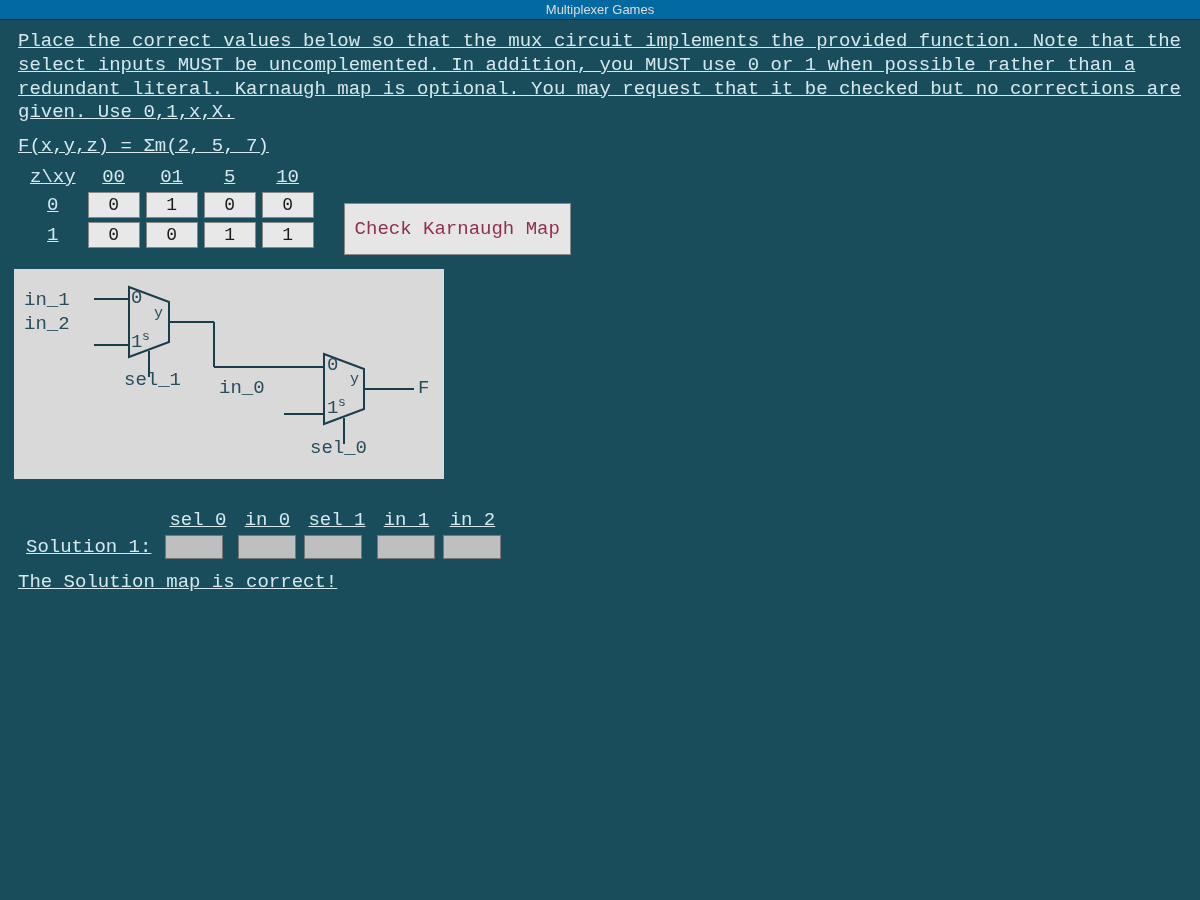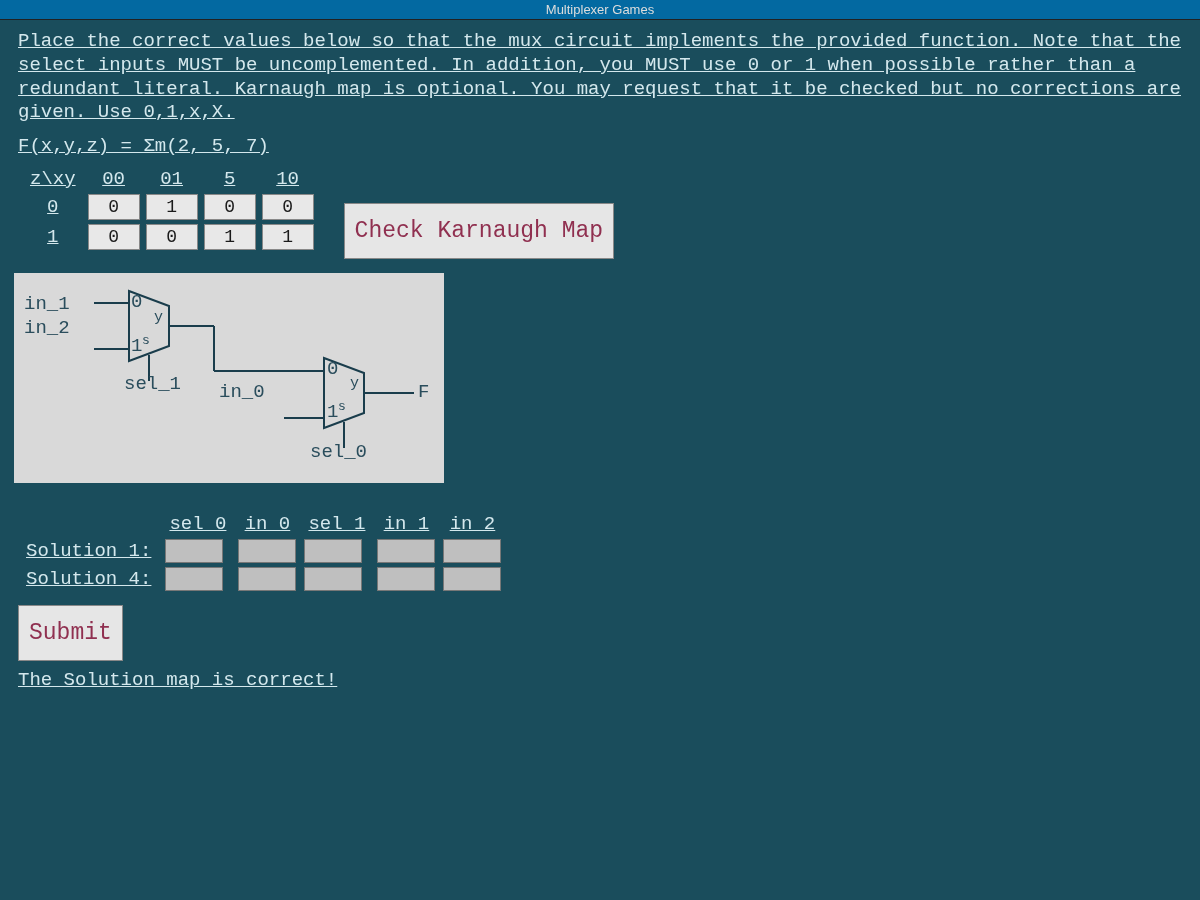--- a/index.html
+++ b/index.html
@@ -65,21 +65,21 @@
       color: #1a1a1a;
       padding: 0;
     }
     .check-btn-wrap {
       align-self: center;
       margin-top: 44px;
       margin-left: 8px;
     }
     button {
       font-family: inherit;
-      font-size: 23px;
+      font-size: 19px;
       background: #e6e6e6;
       color: #903050;
       border: 1px solid #888;
       padding: 14px 10px;
       cursor: pointer;
     }
     .circuit {
       background: #d9d9d9;
       width: 430px;
       height: 210px;
@@ -216,31 +216,20 @@
         <th>in_2</th>
       </tr>
       <tr>
         <td class="lbl">Solution 1:</td>
         <td><input value="" style=""></td>
         <td><input value="" style=""></td>
         <td><input value="" style=""></td>
         <td><input value="" style=""></td>
         <td><input value="" style=""></td>
       </tr>
-      <tr>
-        <td class="lbl">Solution 4:</td>
-        <td><input value="" style=""></td>
-        <td><input value="" style=""></td>
-        <td><input value="" style=""></td>
-        <td><input value="" style=""></td>
-        <td><input value="" style=""></td>
-      </tr>
     </tbody>
       </table>
   </div>
 
-  <div class="submit-wrap">
-    <button>Submit</button>
-  </div>
 
   <div class="status">The Solution map is correct!</div>
 
 </div>
 
 </body></html>

